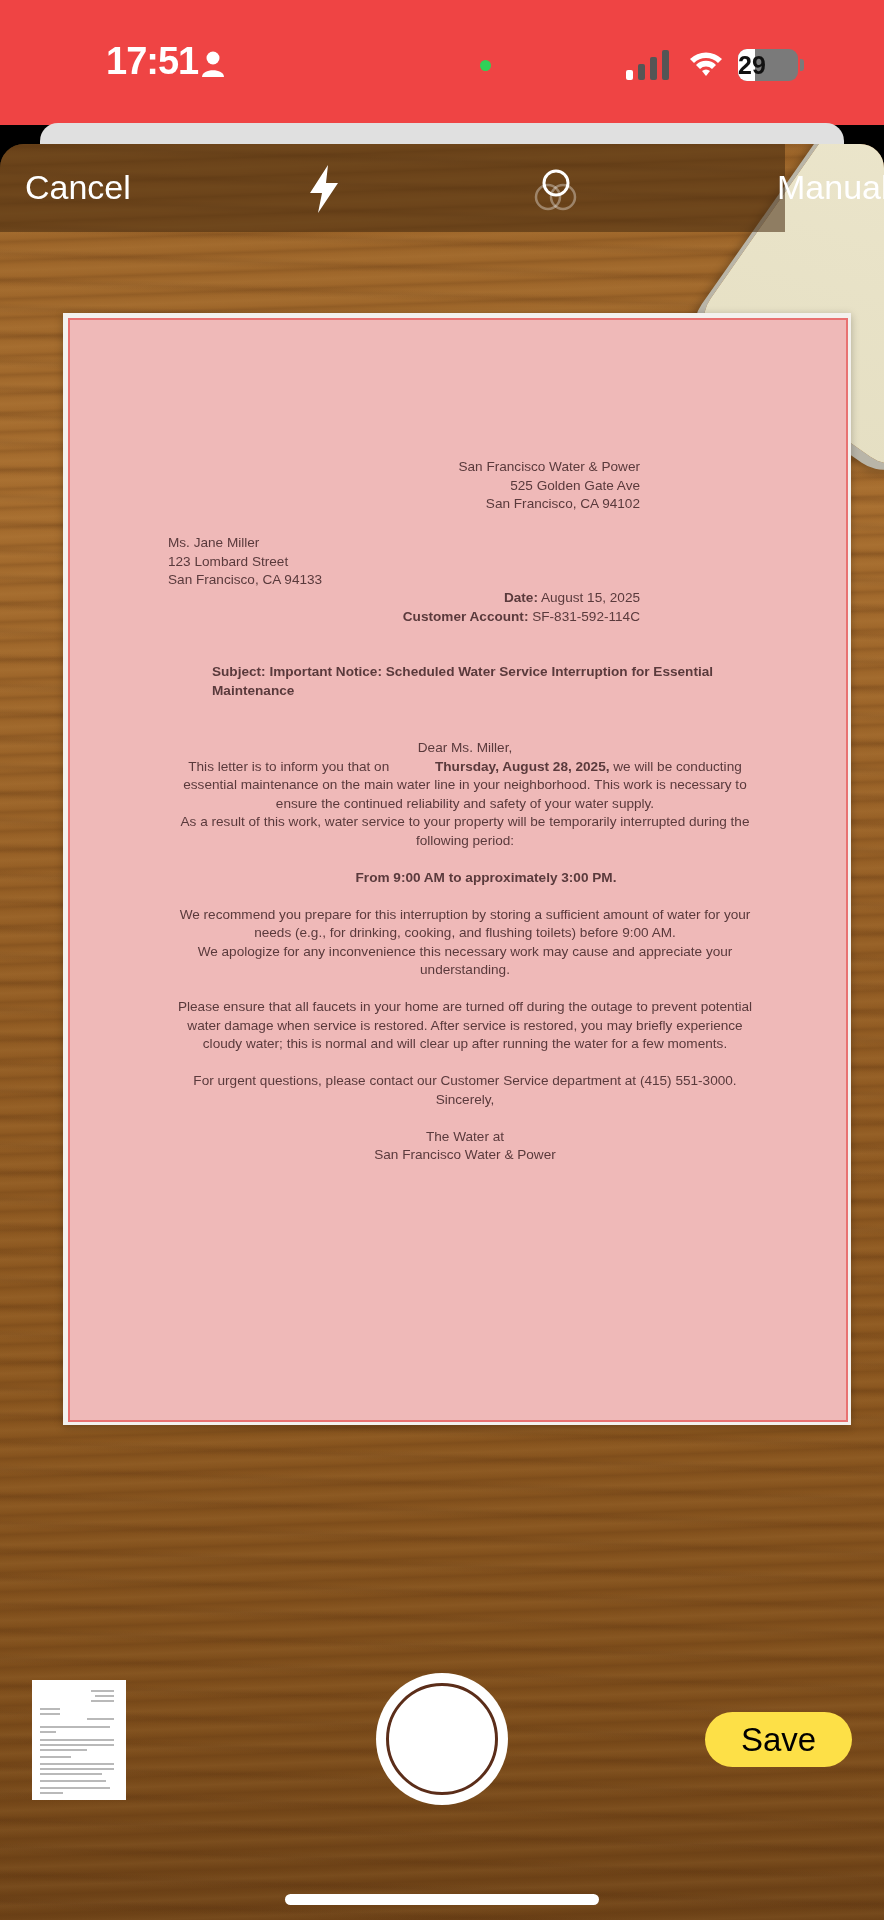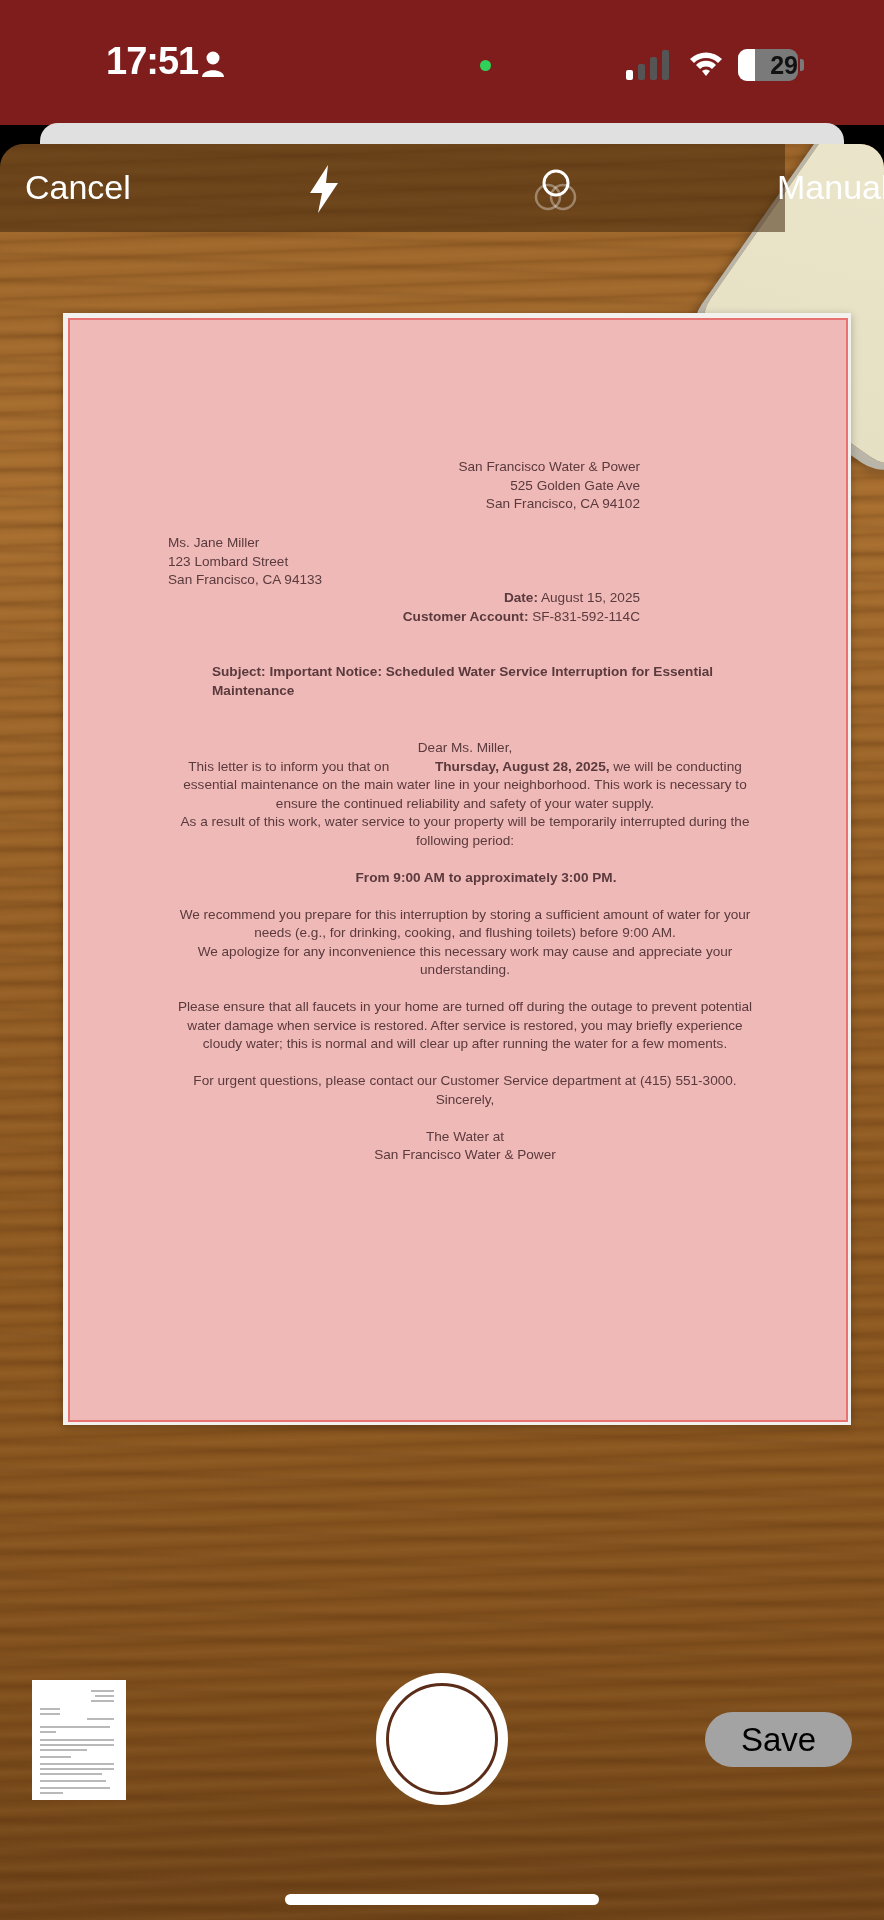--- a/index.html
+++ b/index.html
@@ -1,28 +1,28 @@
 <!DOCTYPE html>
 <html><head>
 <meta charset="utf-8">
 <style>
   * { box-sizing: border-box; margin: 0; padding: 0; }
   html, body { width: 884px; height: 1920px; overflow: hidden; background: #000; }
   body { position: relative; font-family: "Liberation Sans", sans-serif; }
 
   
-  .status-bar { position: absolute; left: 0; top: 0; width: 884px; height: 125px; background: #7f1d1d; color: #fff; }
+  .status-bar { position: absolute; left: 0; top: 0; width: 884px; height: 125px; background: #ef4444; color: #fff; }
   .status-time { position: absolute; left: 106px; top: 40px; font-size: 38px; font-weight: 600; letter-spacing: -1px; }
   .person-icon { position: absolute; left: 201px; top: 50px; width: 24px; height: 28px; }
   .cam-dot { position: absolute; left: 480px; top: 60px; width: 11px; height: 11px; border-radius: 50%; background: #2fd158; }
   .signal-icon { position: absolute; left: 626px; top: 50px; width: 44px; height: 30px; }
   .wifi-icon { position: absolute; left: 688px; top: 48px; width: 36px; height: 30px; }
   .battery { position: absolute; left: 738px; top: 49px; width: 60px; height: 32px; border-radius: 9px; background: #7a7a7a; overflow: hidden; }
   .battery-fill { position: absolute; left: 0; top: 0; width: 29%; height: 100%; background: #fff; }
-  .battery-text { position: absolute; left: 0; top: 0; width: 100%; height: 100%; text-align: right; font-size: 25px; font-weight: 700; line-height: 32px; color: #111; }
+  .battery-text { position: absolute; left: 0; top: 0; width: 100%; height: 100%; text-align: left; font-size: 25px; font-weight: 700; line-height: 32px; color: #111; }
   .battery-nub { position: absolute; left: 800px; top: 59px; width: 4px; height: 12px; border-radius: 0 3px 3px 0; background: #7a7a7a; }
 
   
   .sheet-peek { position: absolute; left: 40px; top: 123px; width: 804px; height: 30px; background: #e0e0e0; border-radius: 18px 18px 0 0; }
 
   
   .camera-view {
     position: absolute; left: 0; top: 144px; width: 884px; height: 1776px; border-radius: 24px 24px 0 0; overflow: hidden;
     background:
       repeating-linear-gradient(178deg, rgba(90,50,15,0.0) 0px, rgba(90,50,15,0.18) 3px, rgba(90,50,15,0.0) 7px, rgba(255,200,120,0.06) 13px, rgba(90,50,15,0.0) 19px),
@@ -49,21 +49,21 @@
   .subject { position: absolute; left: 100px; top: 335px; width: 560px; }
   .body { position: absolute; left: 100px; top: 411px; width: 590px; }
   .body p { margin-bottom: 18.5px; text-align: center; }
   .body p.tight { margin-bottom: 0; }
 
   
   .thumbnail { position: absolute; left: 32px; top: 1680px; width: 94px; height: 120px; background: #fff; padding: 10px 8px; cursor: pointer; }
   .thumb-line { height: 2px; background: #b9b9b9; margin-bottom: 3px; }
   .shutter-button { position: absolute; left: 376px; top: 1673px; width: 132px; height: 132px; border-radius: 50%; background: #fff; cursor: pointer; }
   .shutter-inner { position: absolute; left: 10px; top: 10px; width: 112px; height: 112px; border-radius: 50%; border: 3px solid #5b2d19; background: #fff; }
-  .save-button { position: absolute; left: 705px; top: 1712px; width: 147px; height: 55px; border-radius: 28px; background: #a3a3a3; color: #000; font-size: 33px; text-align: center; line-height: 55px; cursor: pointer; }
+  .save-button { position: absolute; left: 705px; top: 1712px; width: 147px; height: 55px; border-radius: 28px; background: #fde047; color: #000; font-size: 33px; text-align: center; line-height: 55px; cursor: pointer; }
   .home-indicator { position: absolute; left: 285px; top: 1894px; width: 314px; height: 11px; border-radius: 6px; background: #fff; }
 </style>
 </head>
 <body>
 
 <div class="status-bar">
   <span class="status-time">17:51</span>
   <svg class="person-icon" viewBox="0 0 24 28">
     <circle cx="12" cy="8" r="6.5" fill="#fff"></circle>
     <path d="M1 27 C1 18 23 18 23 27 Z" fill="#fff"></path>

